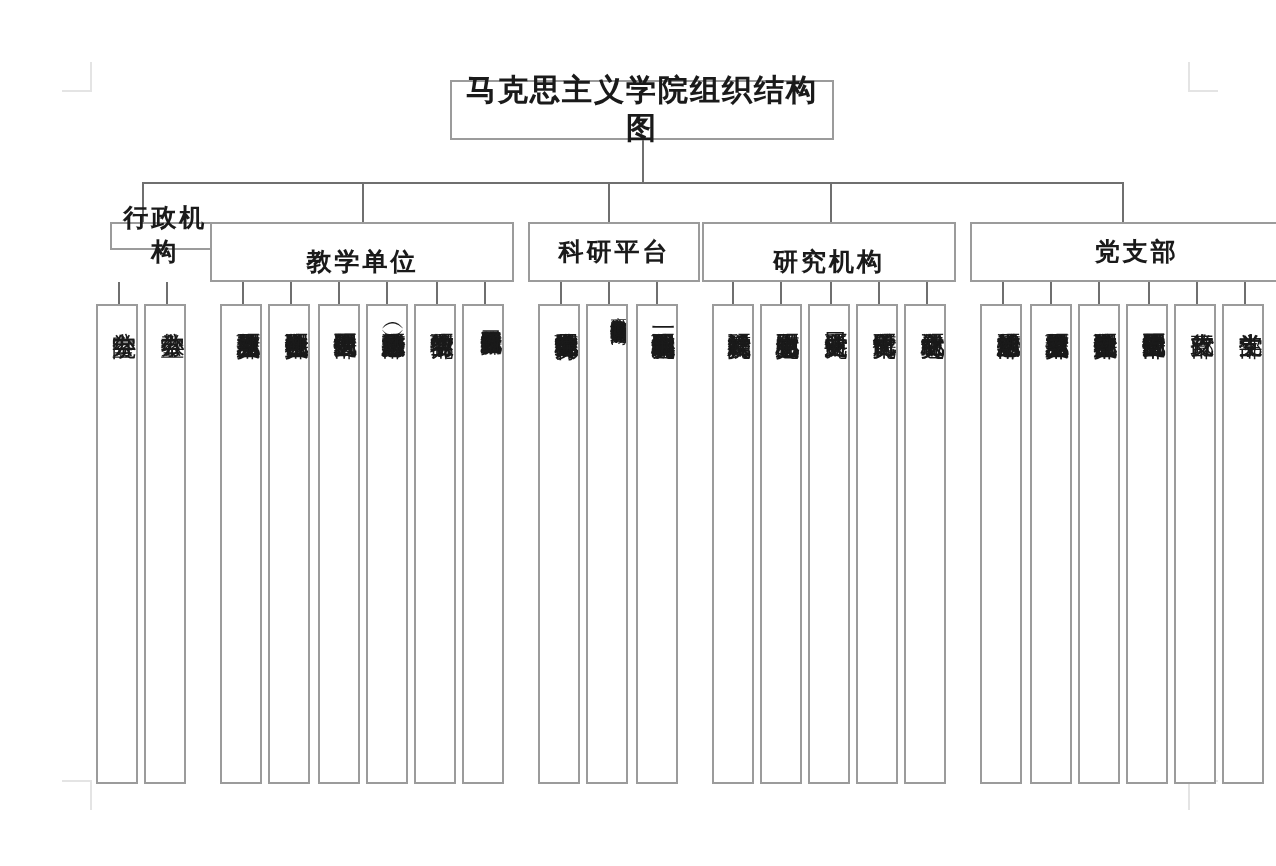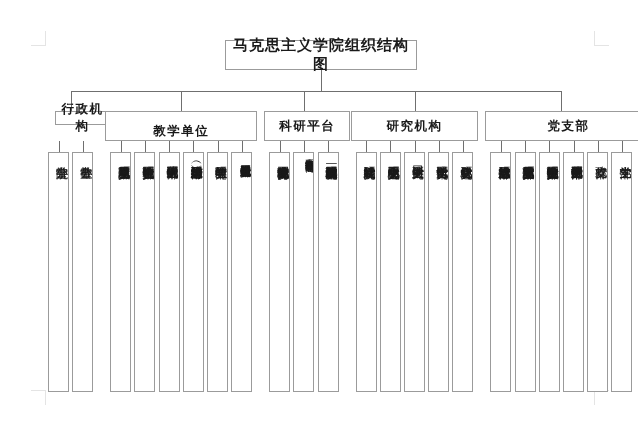--- a/index.html
+++ b/index.html
@@ -112,21 +112,21 @@
   <div id="cat-layer">
       <div class="box cat-box" style="left: 43px; top: 111px; width: 55.2px; height: 14px; margin-left: 12px;">
         <span>行政机构</span>
       </div>
       <div class="box cat-box" style="left: 105.2px; top: 111px; width: 152px; height: 30px; align-items: flex-end;">
         <span>教学单位</span>
       </div>
       <div class="box cat-box" style="left: 264.2px; top: 111px; width: 86px; height: 30px;">
         <span>科研平台</span>
       </div>
-      <div class="box cat-box" style="left: 350.6px; top: 111px; width: 127.8px; height: 30px;">
+      <div class="box cat-box" style="left: 350.6px; top: 111px; width: 127.8px; height: 30px; align-items: flex-end;">
         <span>研究机构</span>
       </div>
       <div class="box cat-box" style="left: 485.4px; top: 111px; width: 166px; height: 30px;">
         <span>党支部</span>
       </div>
     </div>
   <div id="leaf-layer">
       <div class="box leaf-box" style="left: 48px; top: 152px; width: 21px; height: 240px;">
         <span class="vtxt" style="font-size: 12px;">学院办公室</span>
       </div>

